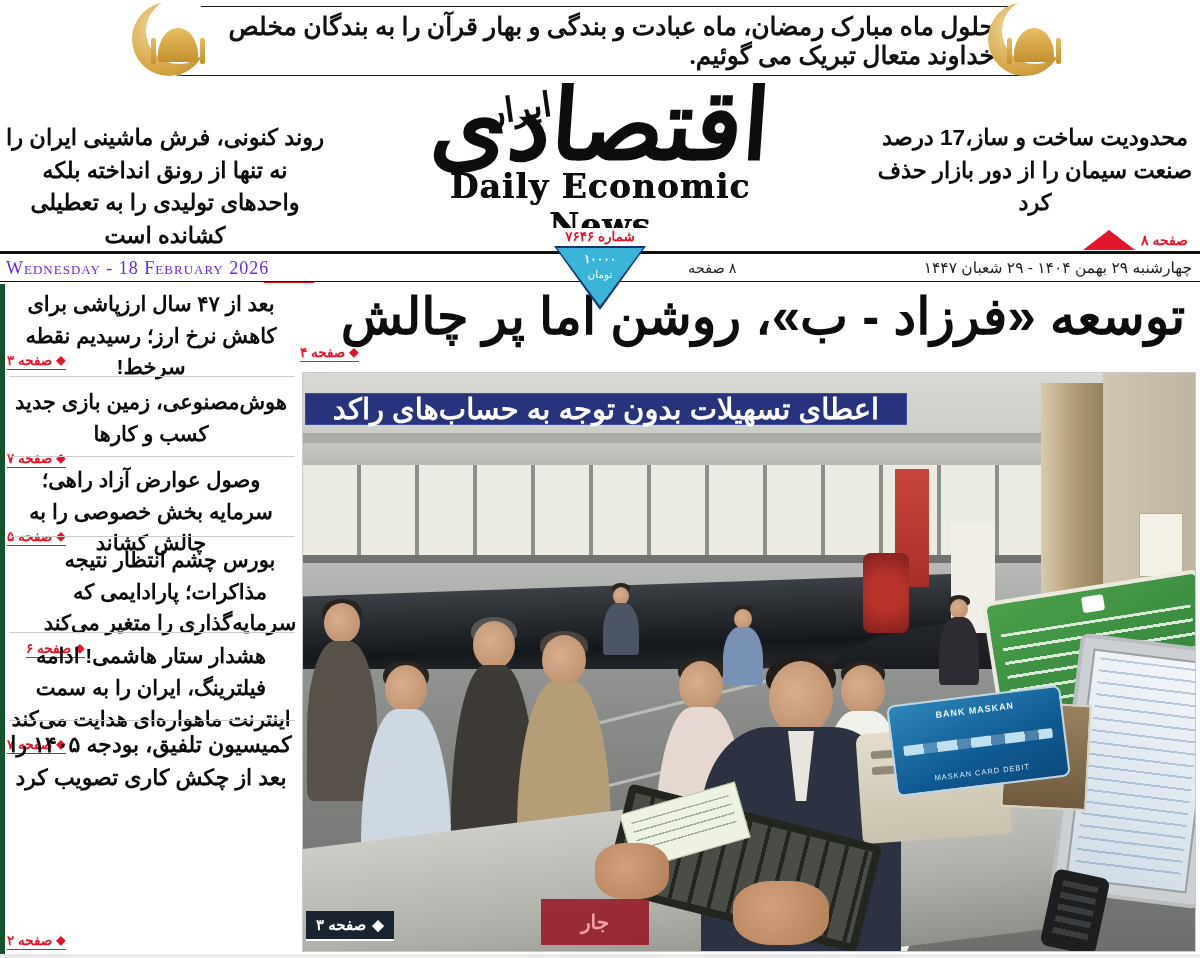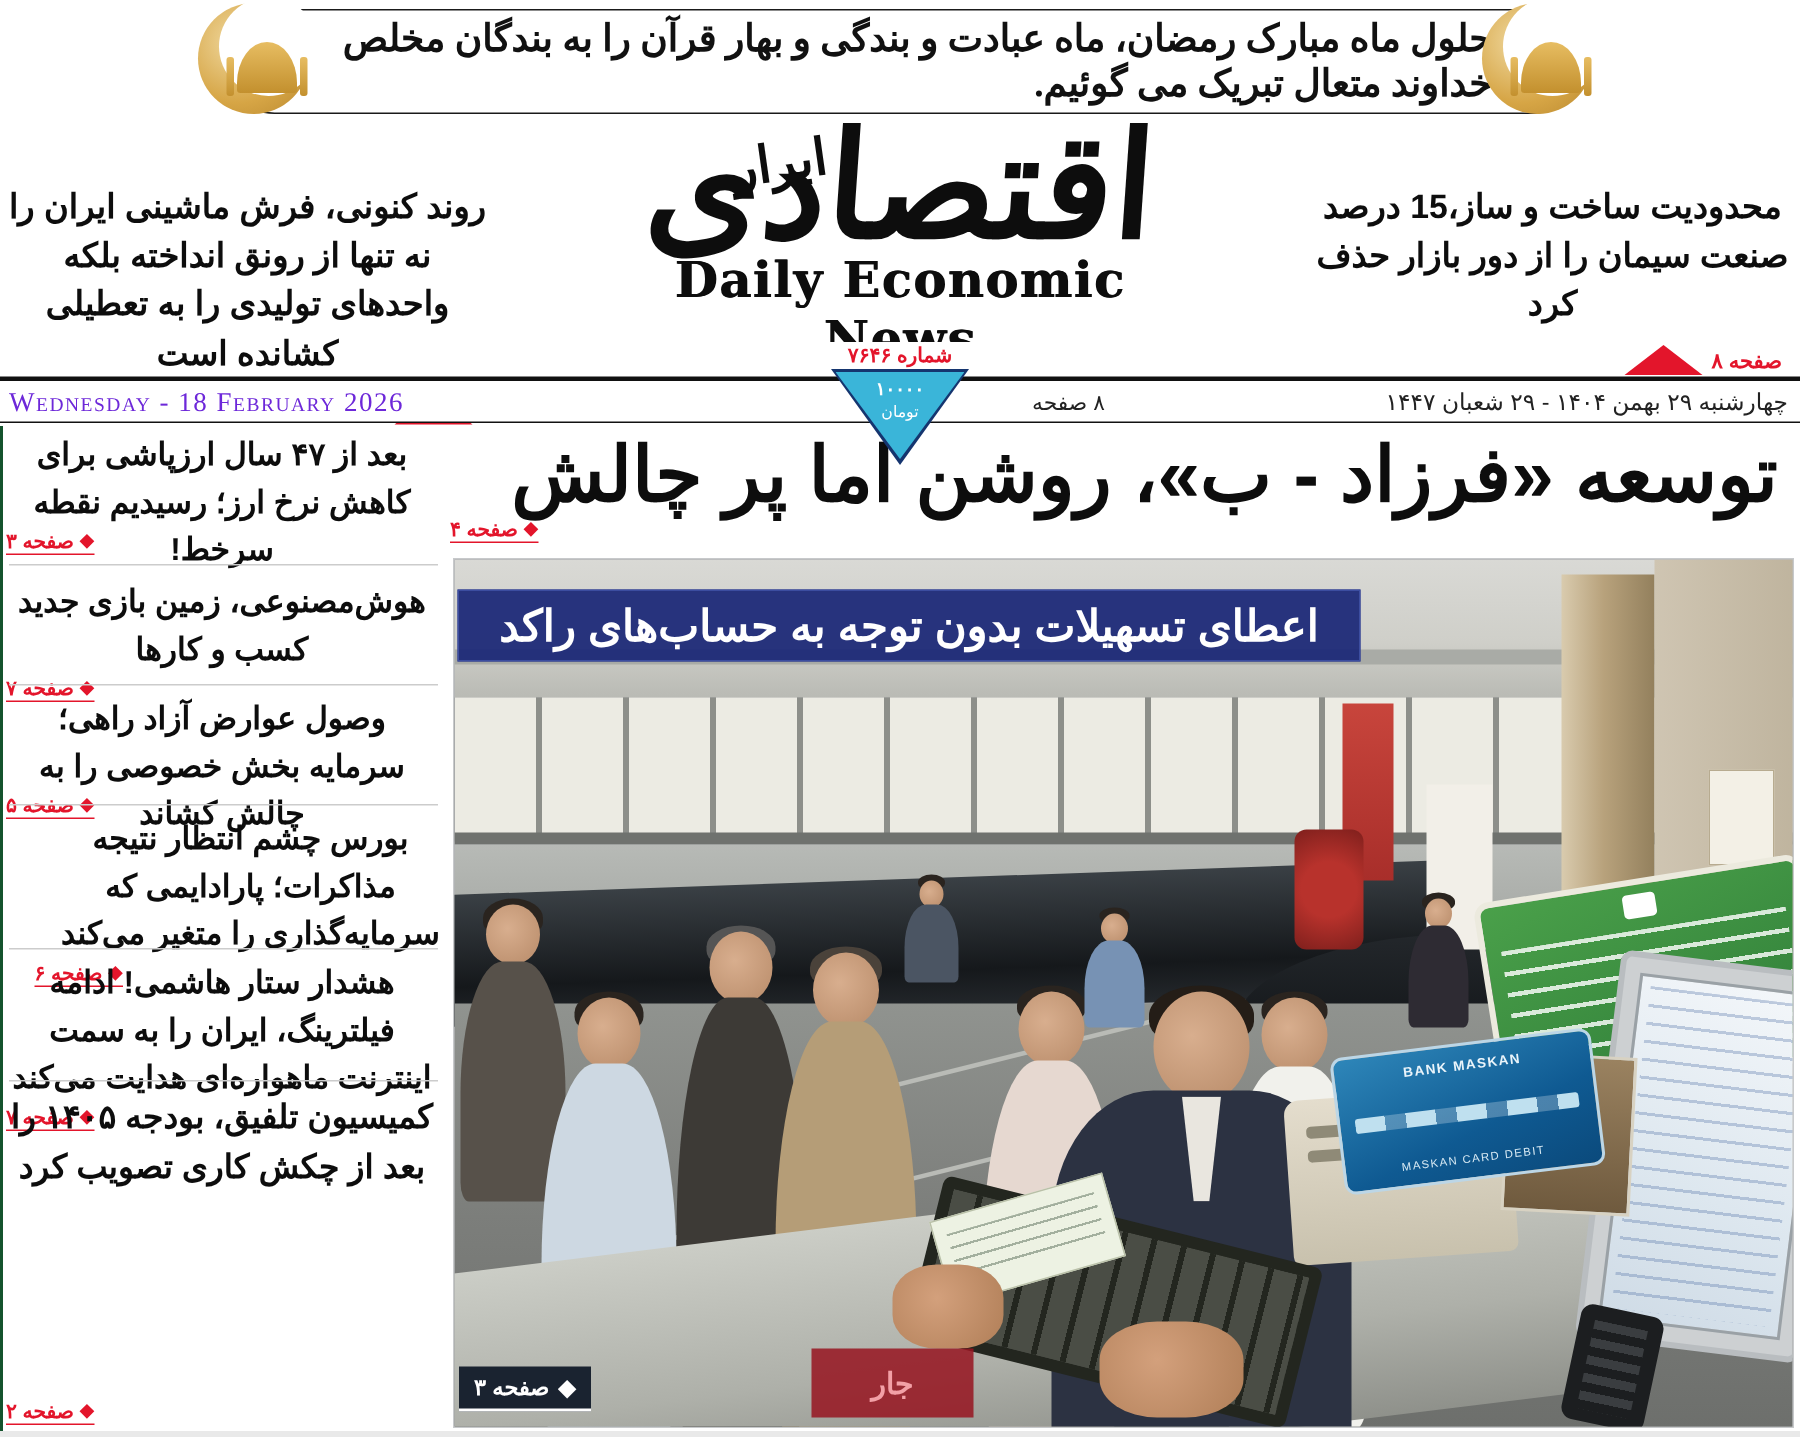--- a/index.html
+++ b/index.html
@@ -66,21 +66,21 @@
 
   
   .lead { position:absolute; left:330px; top:288px; width:866px; text-align:center; direction:rtl; }
   .lead h1 { font-size:51px; font-weight:900; color:#0d0d0d; letter-spacing:-1px; line-height:1.15; }
   .lead-page { position:absolute; left:300px; top:344px; display:flex; align-items:center; gap:4px;
     direction:rtl; color:#e3152b; font-size:13.5px; font-weight:700;
     border-bottom:1.5px solid #e3152b; padding-bottom:1px; }
   .diamond { color:#e3152b; font-size:12px; }
 
   
-  .sidebar { position:absolute; left:0; top:284px; width:298px; height:674px; border-left:2px solid #14532d; }
+  .sidebar { position:absolute; left:0; top:284px; width:298px; height:674px; border-left:5px solid #14532d; }
   .sb-item { position:absolute; left:0; width:292px; direction:rtl; }
   .sb-item h4 { font-size:21px; line-height:1.5; font-weight:900; color:#0d0d0d; text-align:center; padding:0 2px; }
   .sb-page { position:absolute; right:auto; left:2px; display:flex; align-items:center; gap:4px; direction:rtl;
     color:#e3152b; font-size:13.5px; font-weight:700; border-bottom:1.5px solid #e3152b; padding-bottom:1px; }
   .sb-sep { position:absolute; left:4px; width:286px; border-top:1px solid #ccc; }
 
   
   .photo { position:absolute; left:302px; top:372px; width:894px; height:580px;
     border:1px solid #c7c9cb; background:#9d9fa0; overflow:hidden; }
   .ph-ceiling { position:absolute; left:0; top:0; width:100%; height:92px;
@@ -142,21 +142,21 @@
     background:linear-gradient(180deg,#9a8260,#6f5a3e); border:2px solid #d8d2c2; z-index:6; }
   .ph-cheque { position:absolute; left:322px; top:424px; width:120px; height:58px; transform:rotate(-16deg);
     background:#edf2e3; border:1px solid #b9c0a8; z-index:8; }
   .ph-cheque i { position:absolute; left:8px; right:8px; top:10px; height:34px; display:block;
     background:repeating-linear-gradient(180deg, rgba(90,110,90,.5) 0 1.5px, transparent 1.5px 9px); }
   .ph-hand { position:absolute; background:radial-gradient(circle at 40% 40%, #d3a07c, #b07e57); border-radius:40%; z-index:8; }
   .ph-phone { position:absolute; left:744px; top:500px; width:56px; height:78px; transform:rotate(12deg);
     background:#1c1e20; border-radius:8px; z-index:8; }
   .ph-phone i { position:absolute; inset:10px 10px 8px 10px; display:block;
     background:repeating-linear-gradient(180deg,#3a3d40 0 6px, transparent 6px 12px); }
-  .ph-caption { position:absolute; left:2px; top:20px; width:602px; height:48px;
+  .ph-caption { position:absolute; left:2px; top:20px; width:602px; height:32px;
     background:rgba(26,39,118,0.93); border:1px solid #3c4da0; display:flex; align-items:center; justify-content:center;
     direction:rtl; z-index:10; }
   .ph-caption span { color:#fff; font-size:29px; font-weight:900; letter-spacing:-0.5px; }
   .ph-badge { position:absolute; left:3px; bottom:10px; height:30px; padding:0 10px; background:#1a2330;
     display:flex; align-items:center; gap:6px; direction:rtl; z-index:10; border-bottom:2px solid #fff; }
   .ph-badge span { color:#fff; font-size:15px; font-weight:700; }
   .ph-badge .diamond { color:#fff; }
   .ph-watermark { position:absolute; left:238px; bottom:6px; width:108px; height:46px;
     background:rgba(150,20,32,0.85); display:flex; align-items:center; justify-content:center; z-index:10; }
   .ph-watermark span { color:#f2a0a6; font-size:20px; font-weight:900; letter-spacing:8px; direction:rtl; }
@@ -192,21 +192,21 @@
 
   <div class="topstory tl">
     <h3>روند کنونی، فرش ماشینی ایران را نه تنها از رونق انداخته بلکه واحدهای تولیدی را به تعطیلی کشانده است</h3>
     <div class="pagerow">
       <span class="red-tri"></span>
       <span class="pagelabel">صفحه ۸</span>
     </div>
   </div>
 
   <div class="topstory tr">
-    <h3>محدودیت ساخت و ساز،15 درصد صنعت سیمان را از دور بازار حذف کرد</h3>
+    <h3>محدودیت ساخت و ساز،17 درصد صنعت سیمان را از دور بازار حذف کرد</h3>
     <div class="pagerow">
       <span class="pagelabel">صفحه ۸</span>
       <span class="red-tri"></span>
     </div>
   </div>
 
   <div class="datestrip">
     <div class="date-en">Wednesday - 18 February 2026</div>
     <div class="date-pages">۸ صفحه</div>
     <div class="date-fa">چهارشنبه ۲۹ بهمن ۱۴۰۴ - ۲۹ شعبان ۱۴۴۷</div>

